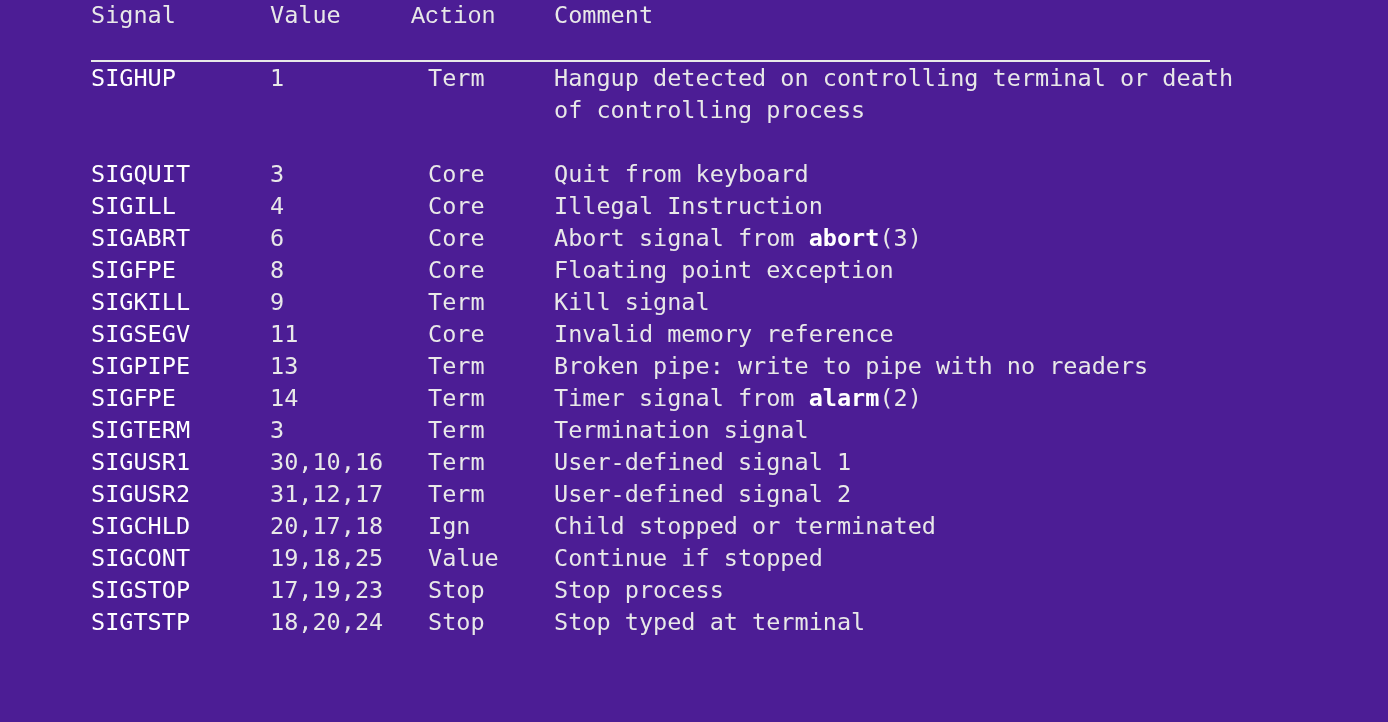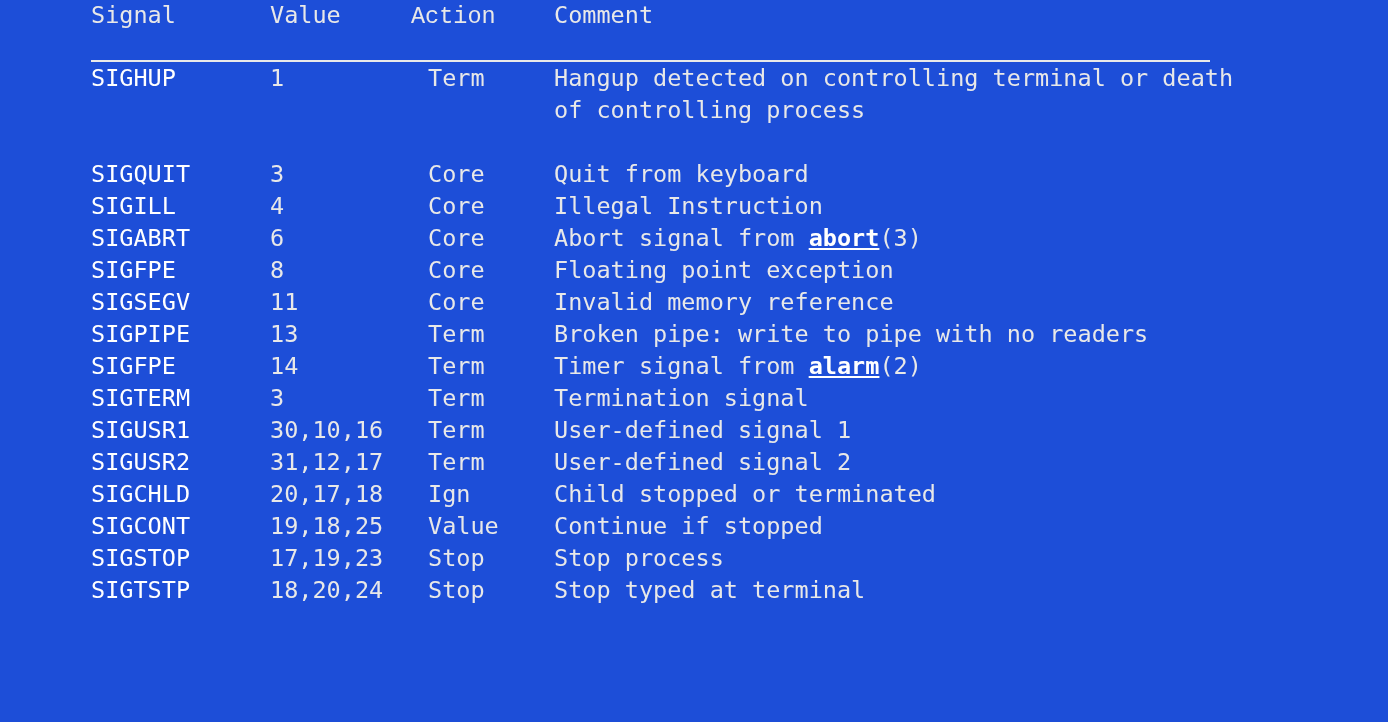--- a/index.html
+++ b/index.html
@@ -12,21 +12,21 @@
   }
   body {
     font-family: "DejaVu Sans Mono", "Liberation Mono", monospace;
     color: #e8e8e8;
   }
 
   #page {
     position: relative;
     width: 1388px;
     height: 722px;
-    background: #1d4ed8;
+    background: #4c1d95;
   }
 
   .sheet {
     position: absolute;
     left: 91px;
     top: 0px;
     width: 1250px;
   }
 
   table.signal-table {
@@ -90,21 +90,20 @@
     padding-left: 0px;
     color: #e8e8e8;
   }
   td.signal-comment {
     text-align: left;
     color: #e8e8e8;
   }
   td.signal-comment b {
     font-weight: bold;
     color: #ffffff;
-    text-decoration: underline;
   }
 
   tr.spacer-row td {
     height: 32px;
     line-height: 32px;
     font-size: 23.5px;
   }
 
   
   .hdr-shift-action { position: relative; left: -17px; font-family: Liberation Mono, monospace; }
@@ -160,20 +159,26 @@
             <td class="signal-action">Core</td>
             <td class="signal-comment"><span>Abort signal from </span><b>abort</b><span>(3)</span></td>
           </tr>
           <tr>
             <td class="signal-name">SIGFPE</td>
             <td class="signal-value">8</td>
             <td class="signal-action">Core</td>
             <td class="signal-comment"><span>Floating point exception</span></td>
           </tr>
           <tr>
+            <td class="signal-name">SIGKILL</td>
+            <td class="signal-value">9</td>
+            <td class="signal-action">Term</td>
+            <td class="signal-comment"><span>Kill signal</span></td>
+          </tr>
+          <tr>
             <td class="signal-name">SIGSEGV</td>
             <td class="signal-value">11</td>
             <td class="signal-action">Core</td>
             <td class="signal-comment"><span>Invalid memory reference</span></td>
           </tr>
           <tr>
             <td class="signal-name">SIGPIPE</td>
             <td class="signal-value">13</td>
             <td class="signal-action">Term</td>
             <td class="signal-comment"><span>Broken pipe: write to pipe with no readers</span></td>

